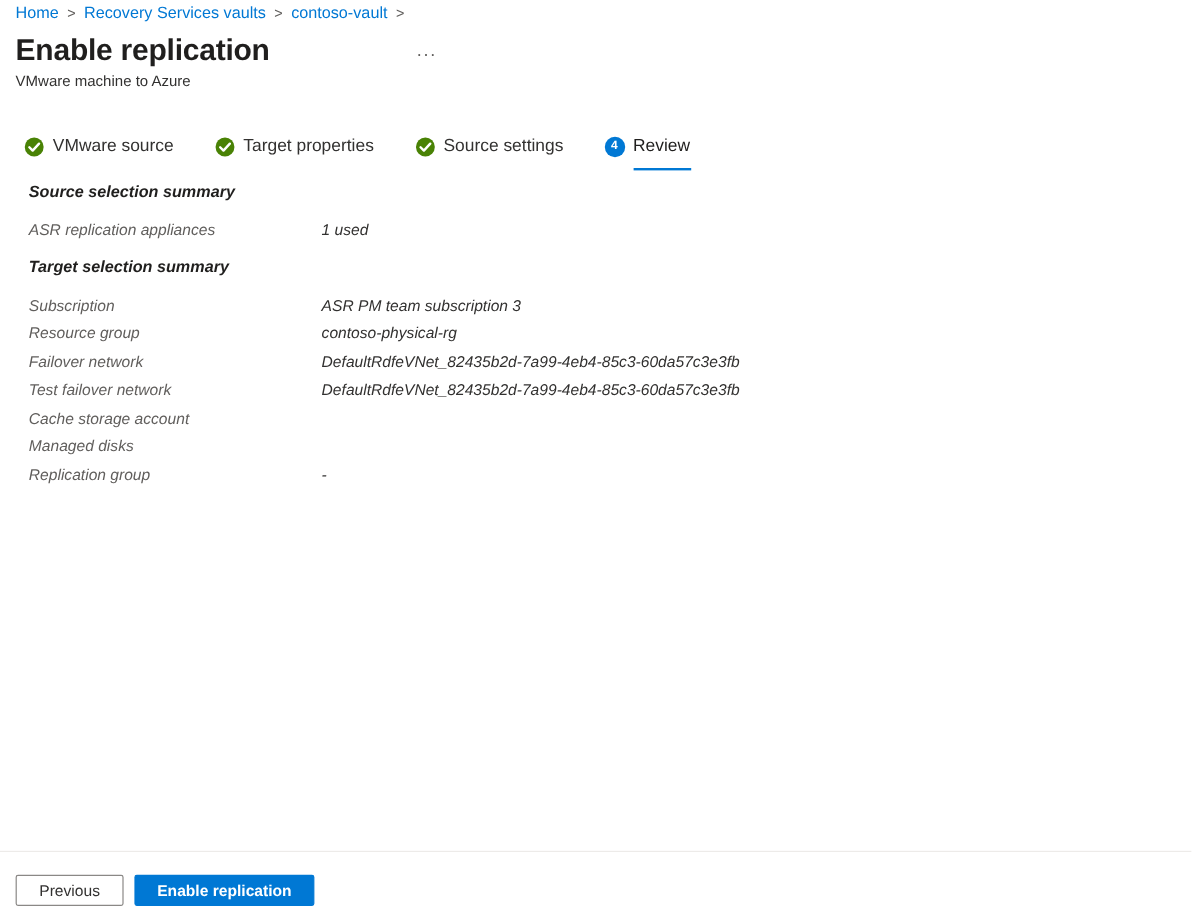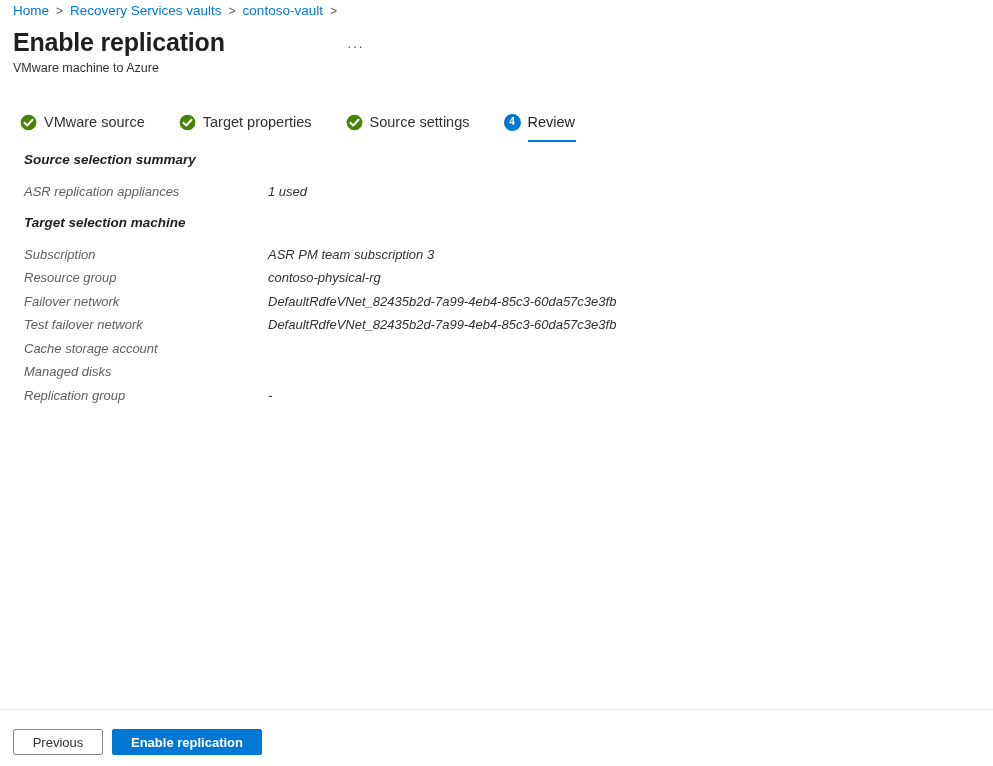--- a/index.html
+++ b/index.html
@@ -281,21 +281,21 @@
 
 <section class="section" id="source-section">
   <h2 class="section-title">Source selection summary</h2>
   <div class="kv-row">
     <div class="kv-key">ASR replication appliances</div>
     <div class="kv-val">1 used</div>
   </div>
 </section>
 
 <section class="section" id="target-section">
-  <h2 class="section-title">Target selection machine</h2>
+  <h2 class="section-title">Target selection summary</h2>
 
   <div class="kv-row">
     <div class="kv-key">Subscription</div>
     <div class="kv-val">ASR PM team subscription 3</div>
   </div>
   <div class="kv-row">
     <div class="kv-key">Resource group</div>
     <div class="kv-val">contoso-physical-rg</div>
   </div>
   <div class="kv-row">

